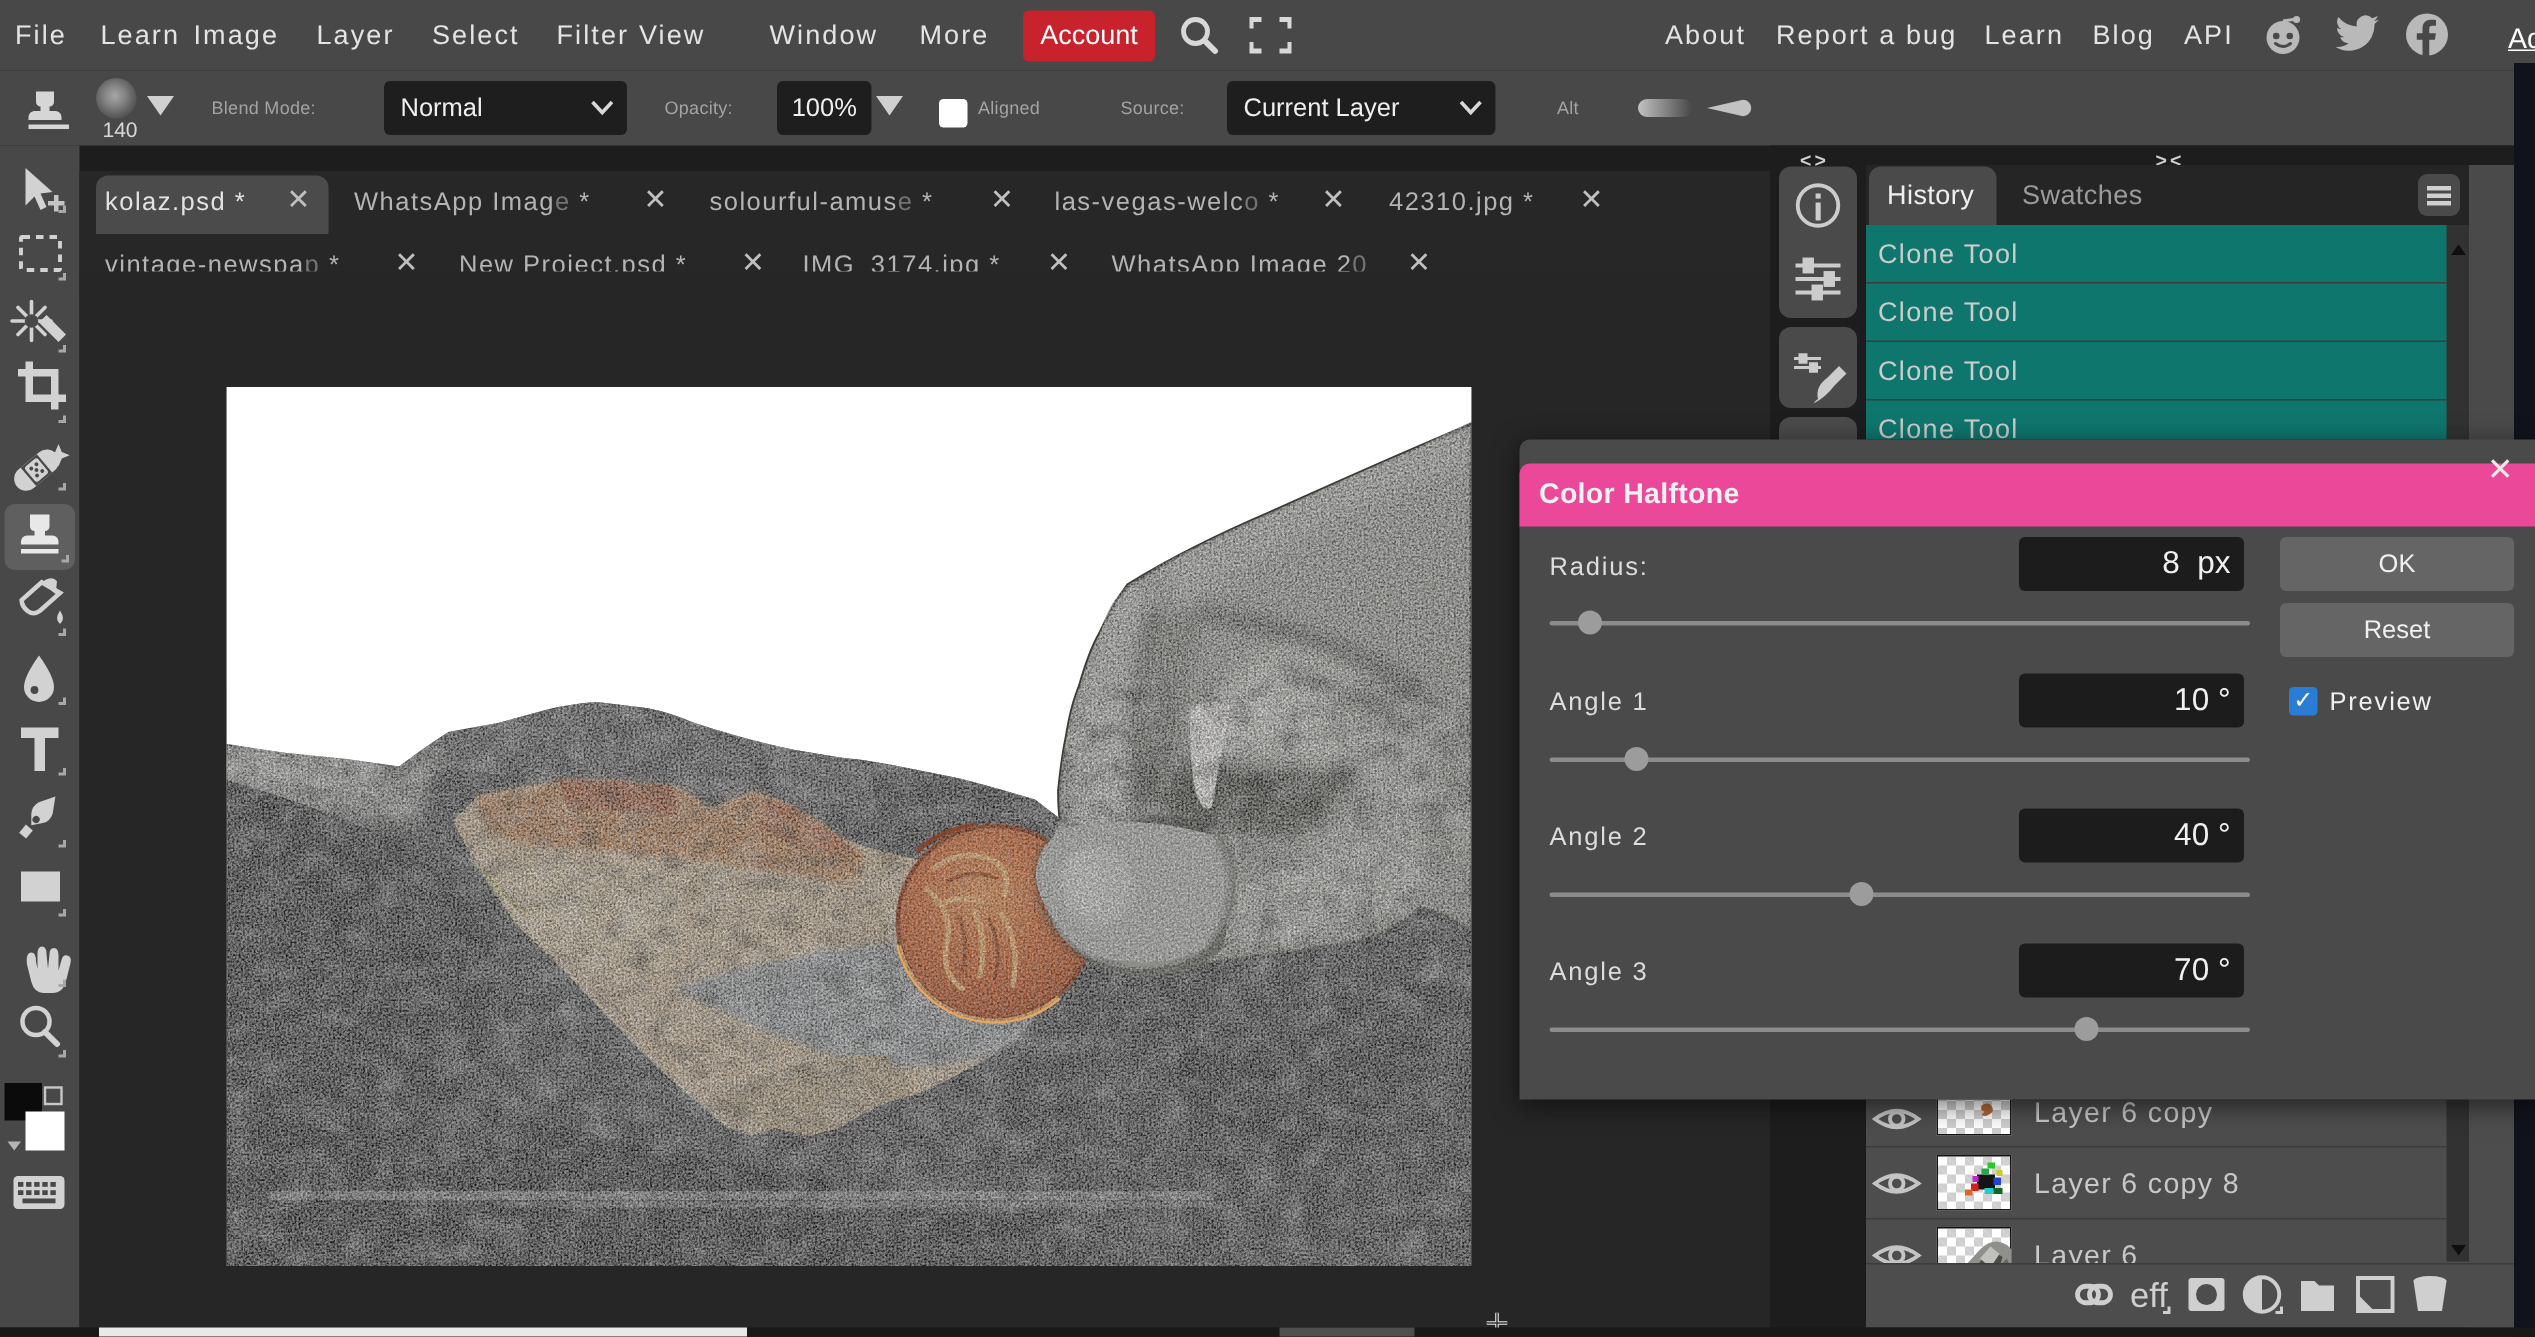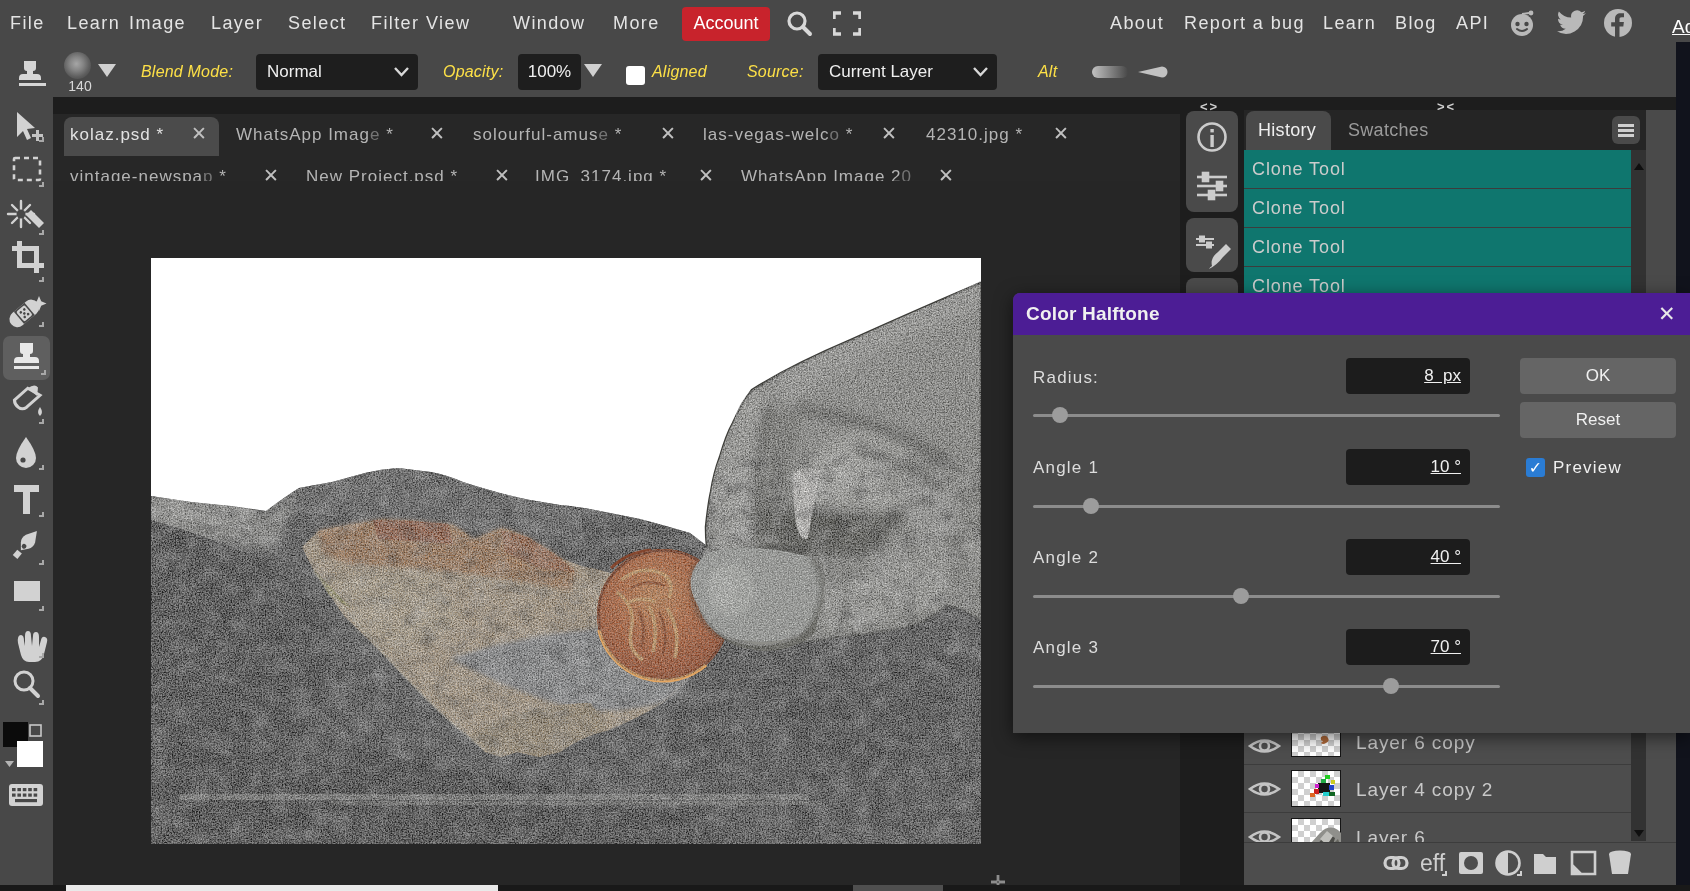--- a/index.html
+++ b/index.html
@@ -3,21 +3,21 @@
 <meta charset="utf-8">
 <style>
 * { margin:0; padding:0; box-sizing:border-box; }
 html,body { width:1690px; height:891px; overflow:hidden; background:#1d1d1d;
   font-family:"Liberation Sans", sans-serif; }
 .abs { position:absolute; }
 #menubar { position:absolute; left:0; top:0; width:1690px; height:47px; background:#484848; }
 .mi { position:absolute; top:0; height:47px; line-height:47px; color:#e4e4e4; font-size:18px; letter-spacing:1.4px; }
 #acct { position:absolute; left:682px; top:7px; width:88px; height:34px; background:#c8232c; border-radius:4px; color:#fff; font-size:18px; text-align:center; line-height:33px; }
 #toolbar2 { position:absolute; left:0; top:47px; width:1676px; height:50px; background:#484848; }
-.tl { position:absolute; color:#fde047; font-size:16px; letter-spacing:0.2px; top:0; height:50px; line-height:50px;font-style:italic; }
+.tl { position:absolute; color:#a3a3a3; font-size:12px; letter-spacing:0.2px; top:0; height:50px; line-height:50px; }
 .inbox { position:absolute; background:#1e1e1e; border-radius:4px; color:#efefef; font-size:17px; }
 #lefttools { position:absolute; left:0; top:97px; width:53px; height:788px; background:#484848; }
 #tabbar { position:absolute; left:53px; top:97px; width:1127px; height:84px; background:#272727;margin-top:17px; }
 .tabrow { position:absolute; left:0; width:1127px; height:42px; }
 .tabtxt { position:absolute; top:0; height:42px; line-height:42px; color:#b4b4b4; font-size:17px; letter-spacing:1px; white-space:nowrap; }
 .tabx { position:absolute; top:0; height:42px; line-height:40px; color:#c0c0c0; font-size:19px; }
 #activetab { position:absolute; left:11px; top:3px; width:155px; height:39px; background:#4b4b4b; border-radius:8px 8px 0 0; }
 #canvas { position:absolute; left:53px; top:181px; width:1127px; height:704px; background:#262626; }
 #rightbase { position:absolute; left:1180px; top:97px; width:496px; height:788px; background:#1d1d1d; }
 #rightmargin { position:absolute; left:1646px; top:110px; width:30px; height:775px; background:#4a4a4a; }
@@ -28,24 +28,24 @@
 #histhead { position:absolute; left:0; top:0; width:402px; height:40px; background:#252525; }
 #histrows { position:absolute; left:0; top:40px; width:402px; height:143px; background:#0f766e; }
 .hrow { position:absolute; left:0; width:387px; height:39px; border-bottom:1px solid #3c3c3c; color:#cccccc; font-size:18px; letter-spacing:0.9px; line-height:39px; padding-left:8px; }
 #layerspanel { position:absolute; left:1244px; top:733px; width:432px; height:152px; background:#4d4d4d; overflow:hidden; }
 .lrow { position:absolute; left:0; width:387px; height:48px; border-bottom:1px solid #3c3c3c; }
 .lname { position:absolute; left:112px; color:#c8c8c8; font-size:19px; letter-spacing:0.9px; }
 .thumb { position:absolute; left:47px; width:50px; border:1px solid #151515;
   background-image: linear-gradient(45deg,#cfcfcf 25%,transparent 25%,transparent 75%,#cfcfcf 75%), linear-gradient(45deg,#cfcfcf 25%,transparent 25%,transparent 75%,#cfcfcf 75%);
   background-size:12px 12px; background-position:0 0,6px 6px; background-color:#fff; }
 #dlg { position:absolute; left:1013px; top:293px; width:677px; height:440px; background:#4a4a4a; border-radius:7px 0 0 0; box-shadow:0 4px 18px rgba(0,0,0,0.55); }
-#dlghead { position:absolute; left:0; top:0; width:677px; height:42px; background:#4c1d95; border-radius:7px 0 0 0; }
+#dlghead { position:absolute; left:0; top:16px; width:677px; height:42px; background:#ec4899; border-radius:7px 0 0 0; }
 #dlghead .t { position:absolute; left:13px; top:0; height:42px; line-height:42px; color:#f0f0f0; font-size:19px; font-weight:bold; letter-spacing:0.2px; }
 .dlbl { position:absolute; color:#dddddd; font-size:17px; letter-spacing:1.2px; }
-.dinp { position:absolute; left:333px; width:124px; height:36px; background:#1c1c1c; border-radius:4px; color:#f0f0f0; font-size:17px; line-height:36px; text-align:right; padding-right:9px;text-decoration:underline; }
+.dinp { position:absolute; left:333px; width:150px; height:36px; background:#1c1c1c; border-radius:4px; color:#f0f0f0; font-size:21px; line-height:36px; text-align:right; padding-right:9px; }
 .dbtn { position:absolute; left:507px; width:156px; height:36px; background:#656565; border-radius:4px; color:#f0f0f0; font-size:17px; line-height:35px; text-align:center; }
 .strack { position:absolute; left:20px; width:467px; height:3px; background:#8c8c8c; border-radius:2px; }
 .sknob { position:absolute; width:16px; height:16px; border-radius:50%; background:#9c9c9c; }
 </style>
 </head>
 <body>
 <div id="menubar">
   <div class="mi" style="left:10px">File</div>
   <div class="mi" style="left:67px">Learn</div>
   <div class="mi" style="left:129px">Image</div>
@@ -440,21 +440,21 @@
   </div>
 </div>
 <div id="layerspanel">
   <div class="lrow" style="top:-16px"></div>
   <div class="lrow" style="top:32px"></div>
   <div class="lrow" style="top:80px"></div>
   <div class="thumb" style="top:-12px;height:36px"></div>
   <div class="thumb" style="top:37px;height:37px"></div>
   <div class="thumb" style="top:85px;height:37px"></div>
   <div class="lname" style="top:-1px">Layer 6 copy</div>
-  <div class="lname" style="top:46px">Layer 4 copy 2</div>
+  <div class="lname" style="top:46px">Layer 6 copy 8</div>
   <div class="lname" style="top:94px">Layer 6</div>
   <svg class="abs" style="left:0;top:0" width="432" height="152" viewBox="0 0 432 152">
 
     <g fill="none" stroke="#c4c4c4" stroke-width="2.6">
       <path d="M6 13 Q20.5 2 35 13 Q20.5 24 6 13 Z"></path>
         <circle cx="20.5" cy="13" r="4.5"></circle>
       <path d="M6 56 Q20.5 45 35 56 Q20.5 67 6 56 Z"></path>
         <circle cx="20.5" cy="56" r="4.5"></circle>
       <path d="M6 104 Q20.5 93 35 104 Q20.5 115 6 104 Z"></path>
         <circle cx="20.5" cy="104" r="4.5"></circle>

